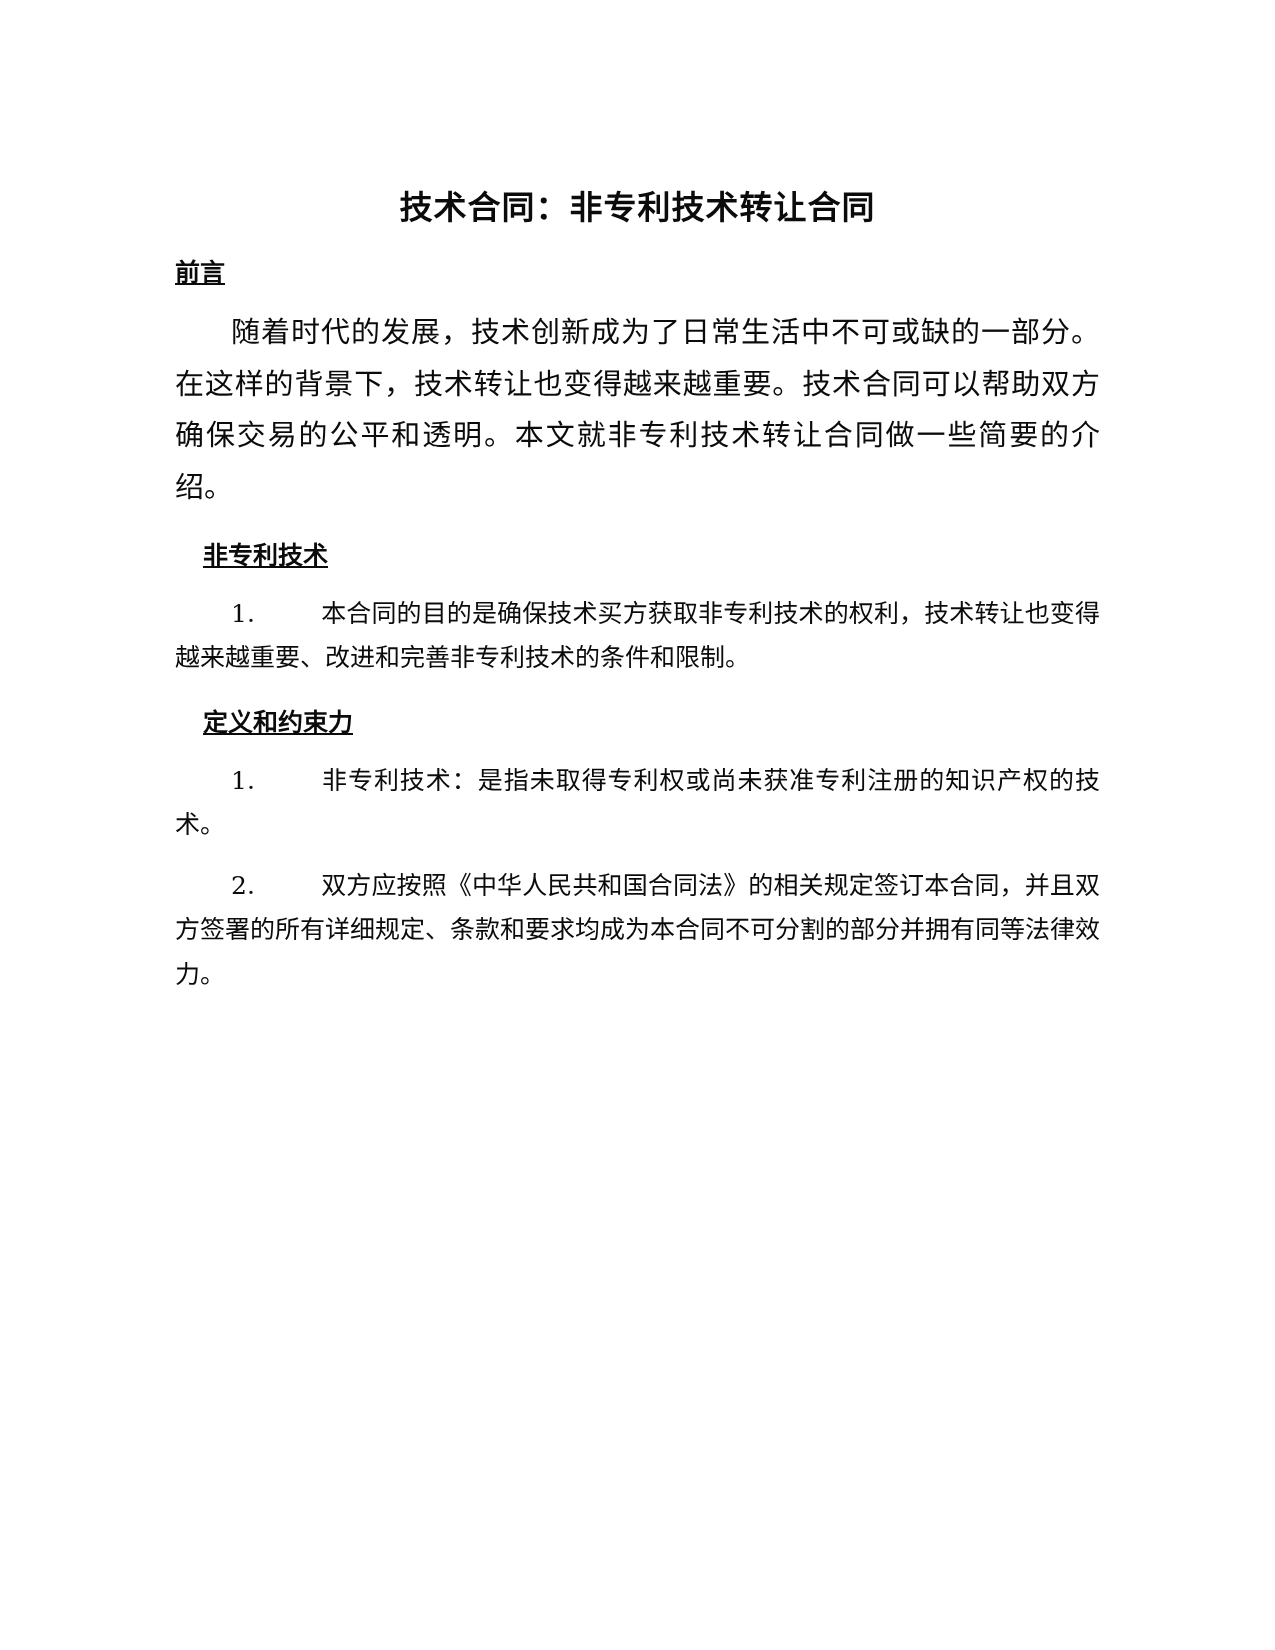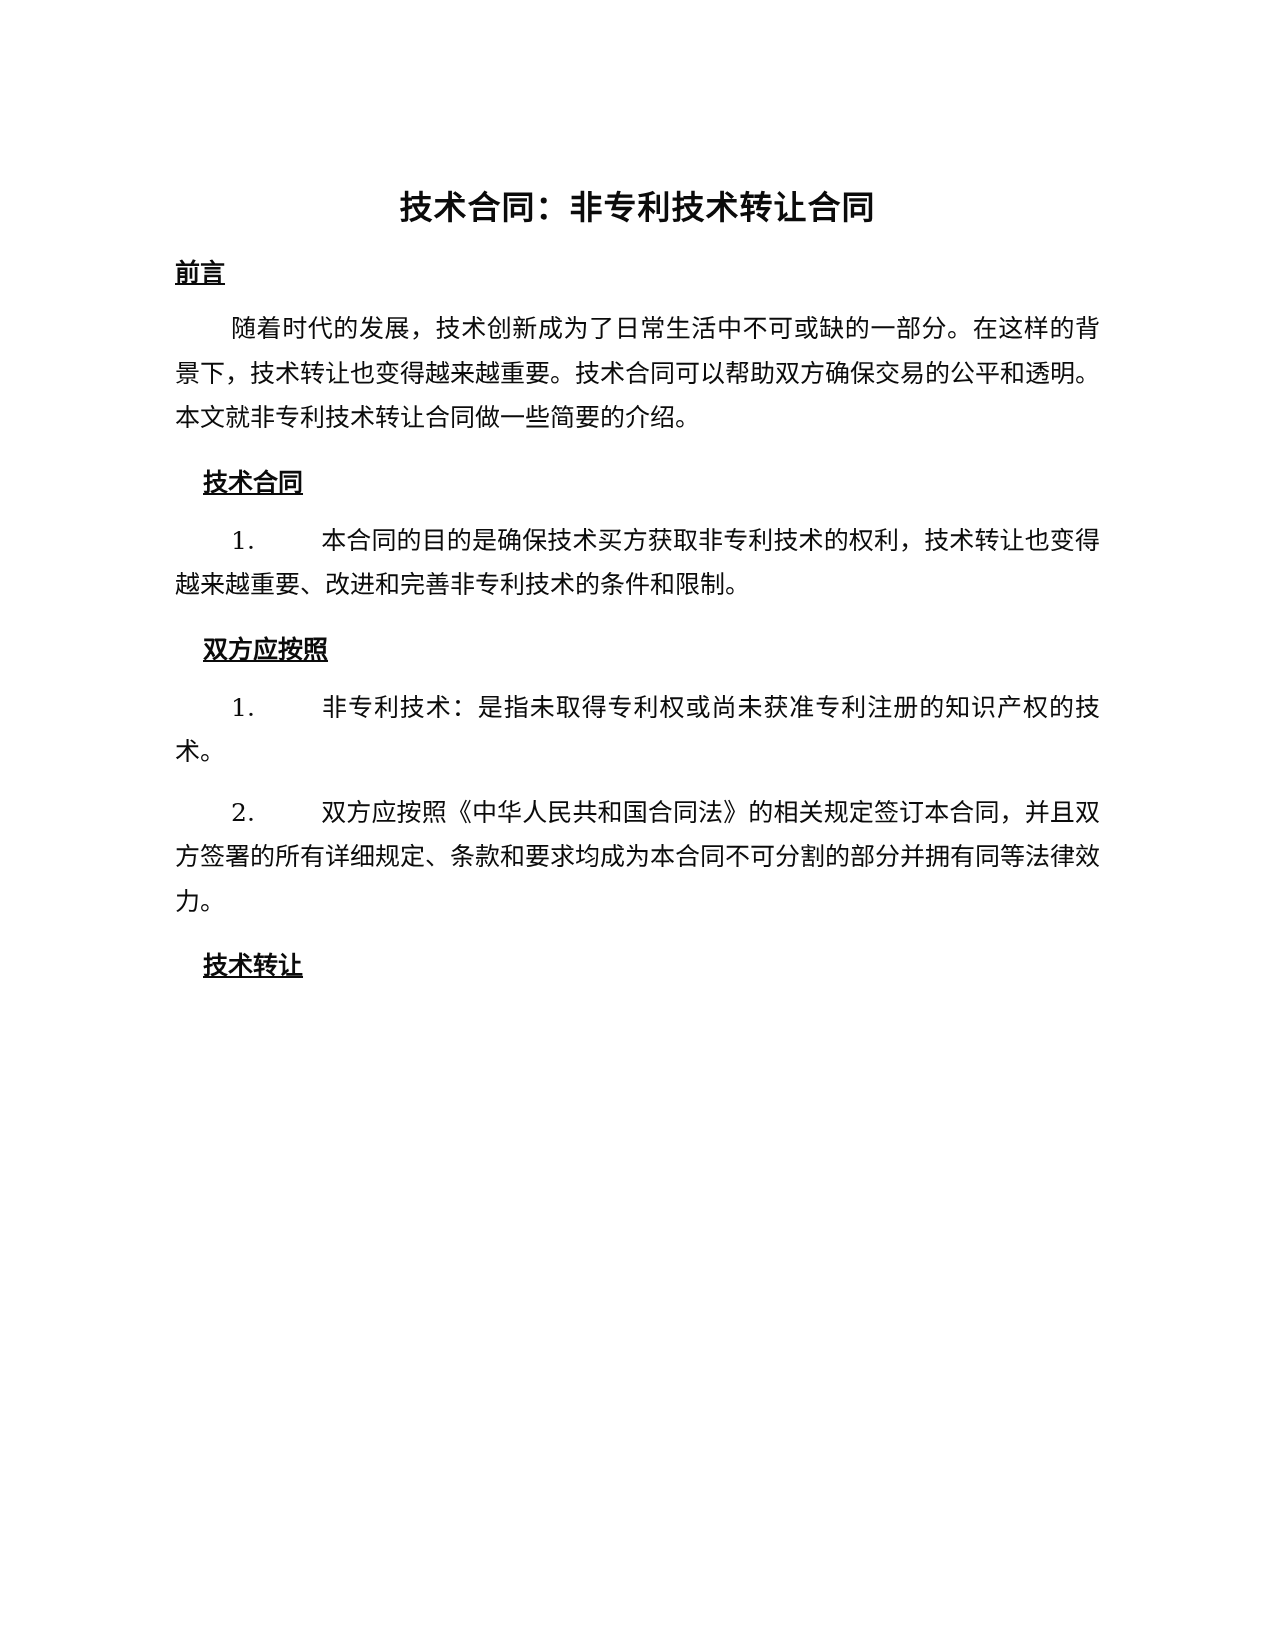--- a/index.html
+++ b/index.html
@@ -33,21 +33,21 @@
     font-size: 25px;
     font-weight: 700;
     line-height: 1.6;
     margin: 22px 0 6px 0;
     text-decoration: underline;
   }
   .heading.indent {
     text-indent: 28px;
   }
   .para {
-    font-size: 25px;
+    font-size: 29px;
     line-height: 1.78;
     text-align: justify;
     text-justify: inter-ideograph;
     margin: 14px 0;
     text-indent: 56px;
   }
   .list-item {
     font-size: 25px;
     line-height: 1.78;
     text-align: justify;
@@ -69,28 +69,27 @@
 </head>
 <body>
 
 <div class="page">
 
   <h1 class="doc-title">技术合同：非专利技术转让合同</h1>
 
   <h2 class="heading">前言</h2>
   <p class="para">随着时代的发展，技术创新成为了日常生活中不可或缺的一部分。在这样的背景下，技术转让也变得越来越重要。技术合同可以帮助双方确保交易的公平和透明。本文就非专利技术转让合同做一些简要的介绍。</p>
 
-  <h2 class="heading indent">技术合同</h2>
+  <h2 class="heading indent">非专利技术</h2>
   <p class="list-item">
     <span class="num">1.</span><span class="gap"></span><span>本合同的目的是确保技术买方获取非专利技术的权利，技术转让也变得越来越重要、改进和完善非专利技术的条件和限制。</span>
   </p>
 
-  <h2 class="heading indent">双方应按照</h2>
+  <h2 class="heading indent">定义和约束力</h2>
   <p class="list-item">
     <span class="num">1.</span><span class="gap"></span><span>非专利技术：是指未取得专利权或尚未获准专利注册的知识产权的技术。</span>
   </p>
   <p class="list-item">
     <span class="num">2.</span><span class="gap"></span><span>双方应按照《中华人民共和国合同法》的相关规定签订本合同，并且双方签署的所有详细规定、条款和要求均成为本合同不可分割的部分并拥有同等法律效力。</span>
   </p>
 
-  <h2 class="heading indent">技术转让</h2>
 
 </div>
 
 </body></html>

